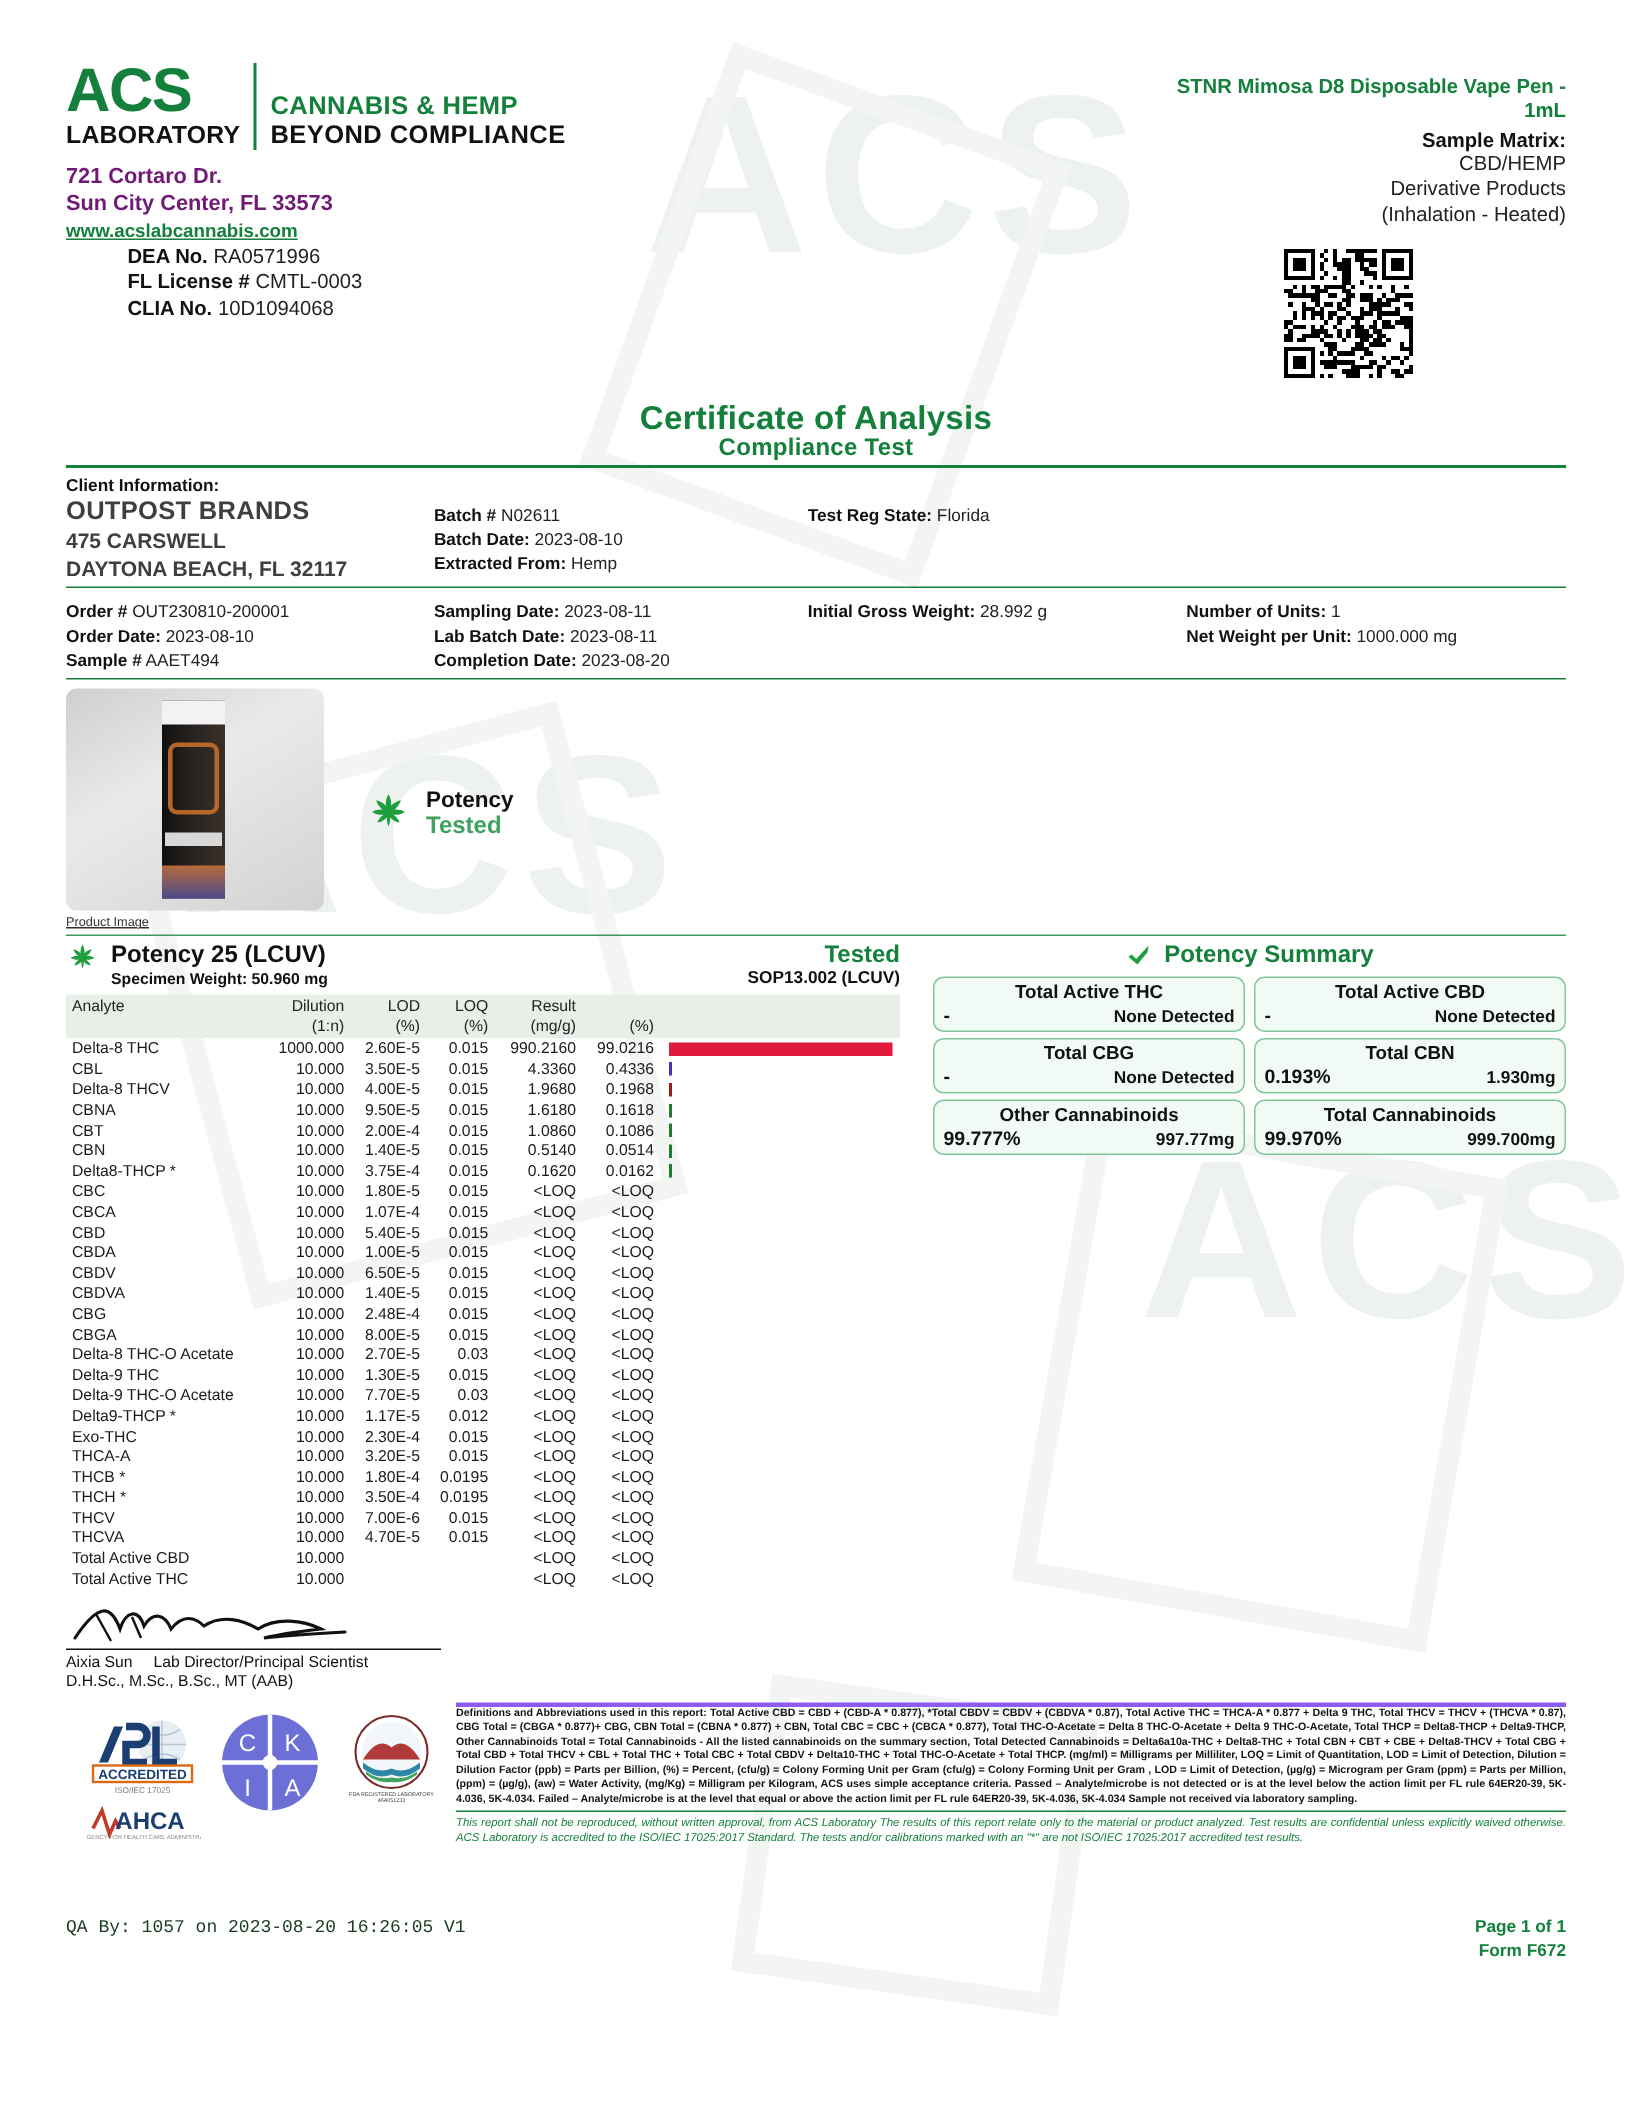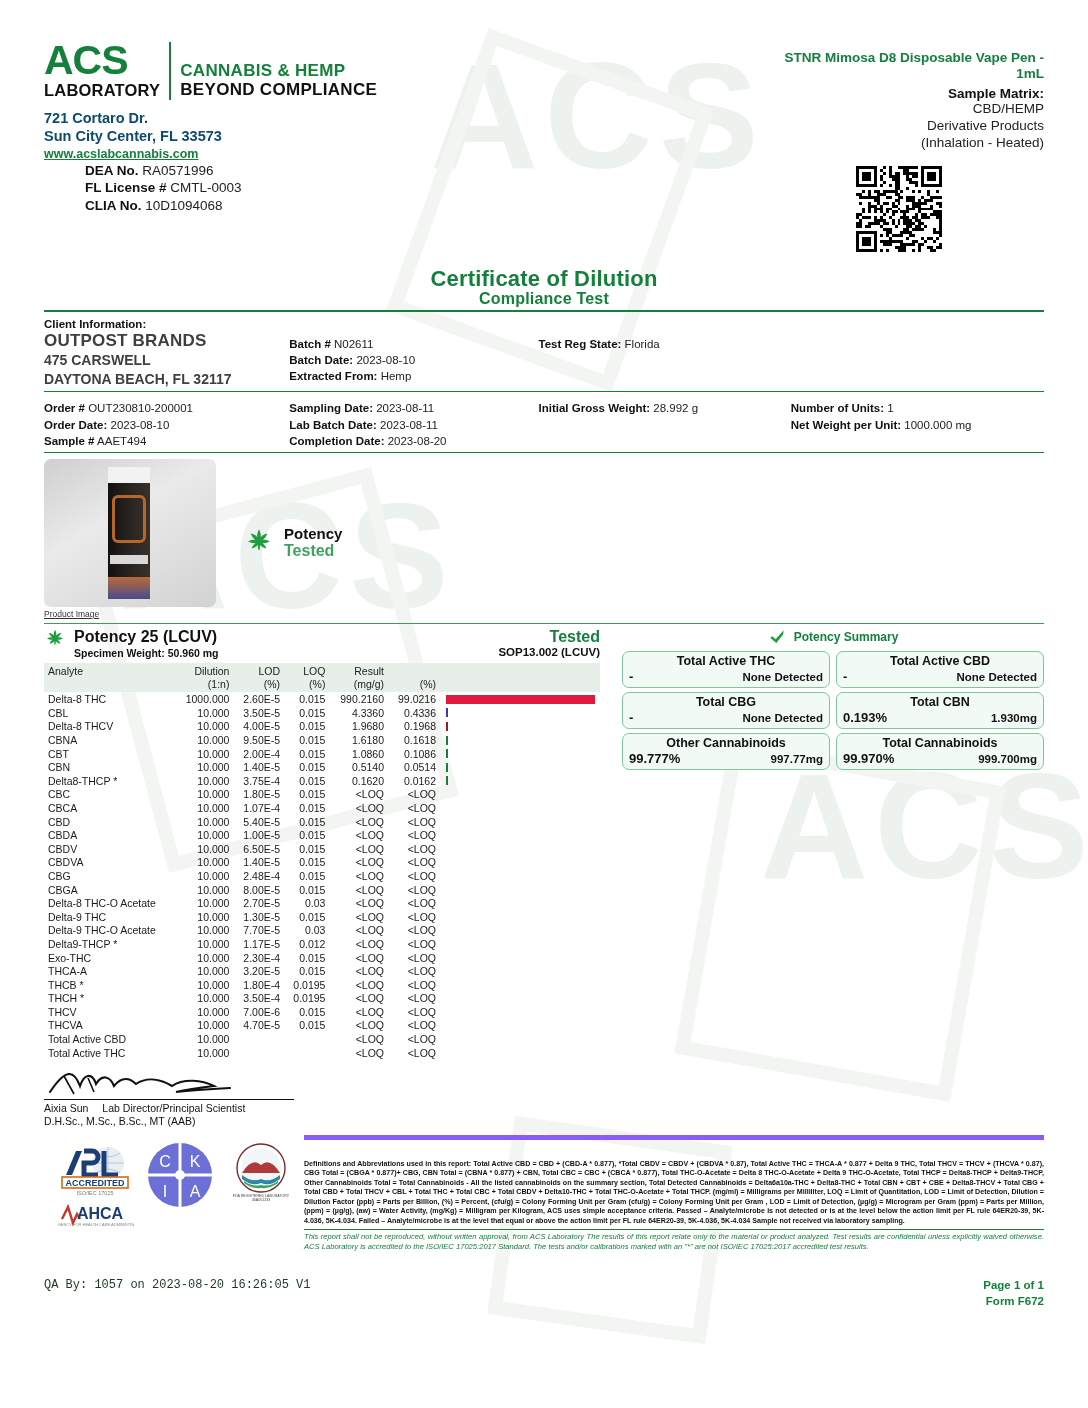--- a/index.html
+++ b/index.html
@@ -27,21 +27,21 @@
   
   .hdr { display:flex; justify-content:space-between; padding-top:42px; }
   .logo-block { width:420px; }
   .logo-row { display:flex; align-items:flex-end; }
   .acs { font-size:41px; font-weight:bold; color:#14803c; line-height:.92;
          letter-spacing:-1px; font-family:"Liberation Sans", sans-serif; }
   .lab { font-size:16.5px; font-weight:bold; color:#111; letter-spacing:.2px; margin-top:1px;}
   .vbar { width:2px; background:#14803c; margin:0 9px; align-self:stretch; }
   .tag1 { font-size:17px; font-weight:bold; color:#14803c; letter-spacing:.3px; line-height:1.15;}
   .tag2 { font-size:17px; font-weight:bold; color:#111; letter-spacing:.3px; line-height:1.15;}
-  .addr { margin-top:9px; font-size:14.5px; font-weight:bold; color:#0c4a6e; line-height:1.28; }
+  .addr { margin-top:9px; font-size:14.5px; font-weight:bold; color:#701a75; line-height:1.28; }
   .web { font-size:12.5px; font-weight:bold; color:#14803c; text-decoration:underline; margin-top:1px;}
   .lic { font-size:13.5px; line-height:1.3; margin-top:1px;}
   .lic b { font-weight:bold; color:#111;padding-left:41px; }
   .lic span { font-weight:normal; color:#222; }
 
   .hdr-right { display:flex; align-items:center; gap:8px;flex-direction:column; }
   .prod-col { text-align:right; width:290px; padding-top:8px; }
   .prod-name { font-size:13.5px; font-weight:bold; color:#14803c; line-height:1.22; }
   .matrix-lbl { font-size:13.5px; font-weight:bold; color:#111; margin-top:3px;}
   .matrix-val { font-size:13.5px; color:#222; line-height:1.25;}
@@ -102,39 +102,39 @@
     padding:2px 4px; text-align:right; vertical-align:top; line-height:1.2;
   }
   table.an thead th.lft { text-align:left; }
   table.an tbody td { font-size:10.5px; color:#1a1a1a; padding:0.8px 4px; text-align:right; white-space:nowrap; }
   table.an tbody td.lft { text-align:left; }
   .bar-cell { width:160px; text-align:left !important; padding-left:6px !important; }
   .bar { height:9px; display:block; }
 
   
   .sum-head { display:flex; align-items:center; justify-content:center; gap:8px; }
-  .sum-title { font-size:12px; font-weight:bold; color:#14803c; }
+  .sum-title { font-size:16px; font-weight:bold; color:#14803c; }
   .sum-grid { display:grid; grid-template-columns:1fr 1fr; gap:4px 6px; margin-top:5px; }
   .sbox { border:1.4px solid #7fc79b; border-radius:7px; background:#f1faf4; padding:2px 6px 3px; }
   .sbox-t { text-align:center; font-size:12.5px; font-weight:bold; color:#111; line-height:1.2;}
   .sbox-b { display:flex; justify-content:space-between; align-items:baseline; }
   .sbox-l { font-size:13px; font-weight:bold; color:#111; }
   .sbox-r { font-size:11.5px; font-weight:bold; color:#111; }
 
   
   .sig-wrap { position:absolute; left:44px; top:1062px; width:250px; z-index:2;}
   .sig-line { border-bottom:1.4px solid #111; height:38px; position:relative; }
   .sig-names { display:flex; gap:14px; font-size:10.5px; color:#111; margin-top:2px;}
   .sig-deg { font-size:10.5px; color:#111; margin-top:1px;}
 
   
   .foot { position:absolute; left:44px; right:44px; top:1135px; display:flex; gap:14px; z-index:2;}
   .logos { width:246px; position:relative; }
   .logo-a2la, .logo-cklia, .logo-dept, .logo-ahca { position:absolute; }
-  .defs { flex:1; border-top:5px solid #8b5cf6; padding-top:20px; }
+  .defs { flex:1; border-top:3px solid #8b5cf6; padding-top:0; }
   .defs p { margin:0; font-size:7.1px; line-height:1.33; color:#111; font-weight:bold; text-align:justify;}
   .defs .ital { font-style:italic; color:#14803c; border-top:1px solid #14803c; margin-top:3px; padding-top:2px;
                 font-weight:normal; font-size:7.6px; }
   .qa { position:absolute; left:44px; top:1278px; font-family:"Liberation Mono", monospace;
         font-size:12px; color:#1a3a22; z-index:2;}
   .pg { position:absolute; right:44px; top:1278px; text-align:right; z-index:2;}
   .pg div { font-size:11.5px; font-weight:bold; color:#14803c; line-height:1.35;}
 </style>
 </head>
 <body>
@@ -506,21 +506,21 @@
             <rect x="23" y="1" width="5" height="5" fill="#fff"></rect>
             <rect x="24" y="2" width="3" height="3" fill="#000"></rect>
             <rect x="0" y="22" width="7" height="7" fill="#000"></rect>
             <rect x="1" y="23" width="5" height="5" fill="#fff"></rect>
             <rect x="2" y="24" width="3" height="3" fill="#000"></rect>
           </svg>
     </div>
   </div>
 
   <div class="coa-wrap">
-    <div class="coa">Certificate of Dilution</div>
+    <div class="coa">Certificate of Analysis</div>
     <div class="coa-sub">Compliance Test</div>
   </div>
   <div class="rule"></div>
 
   <div class="info">
     <div class="c1">
       <div class="lblsm">Client Information:</div>
       <div class="client-name">OUTPOST BRANDS</div>
       <div class="client-sub">475 CARSWELL</div>
       <div class="client-sub">DAYTONA BEACH, FL 32117</div>

